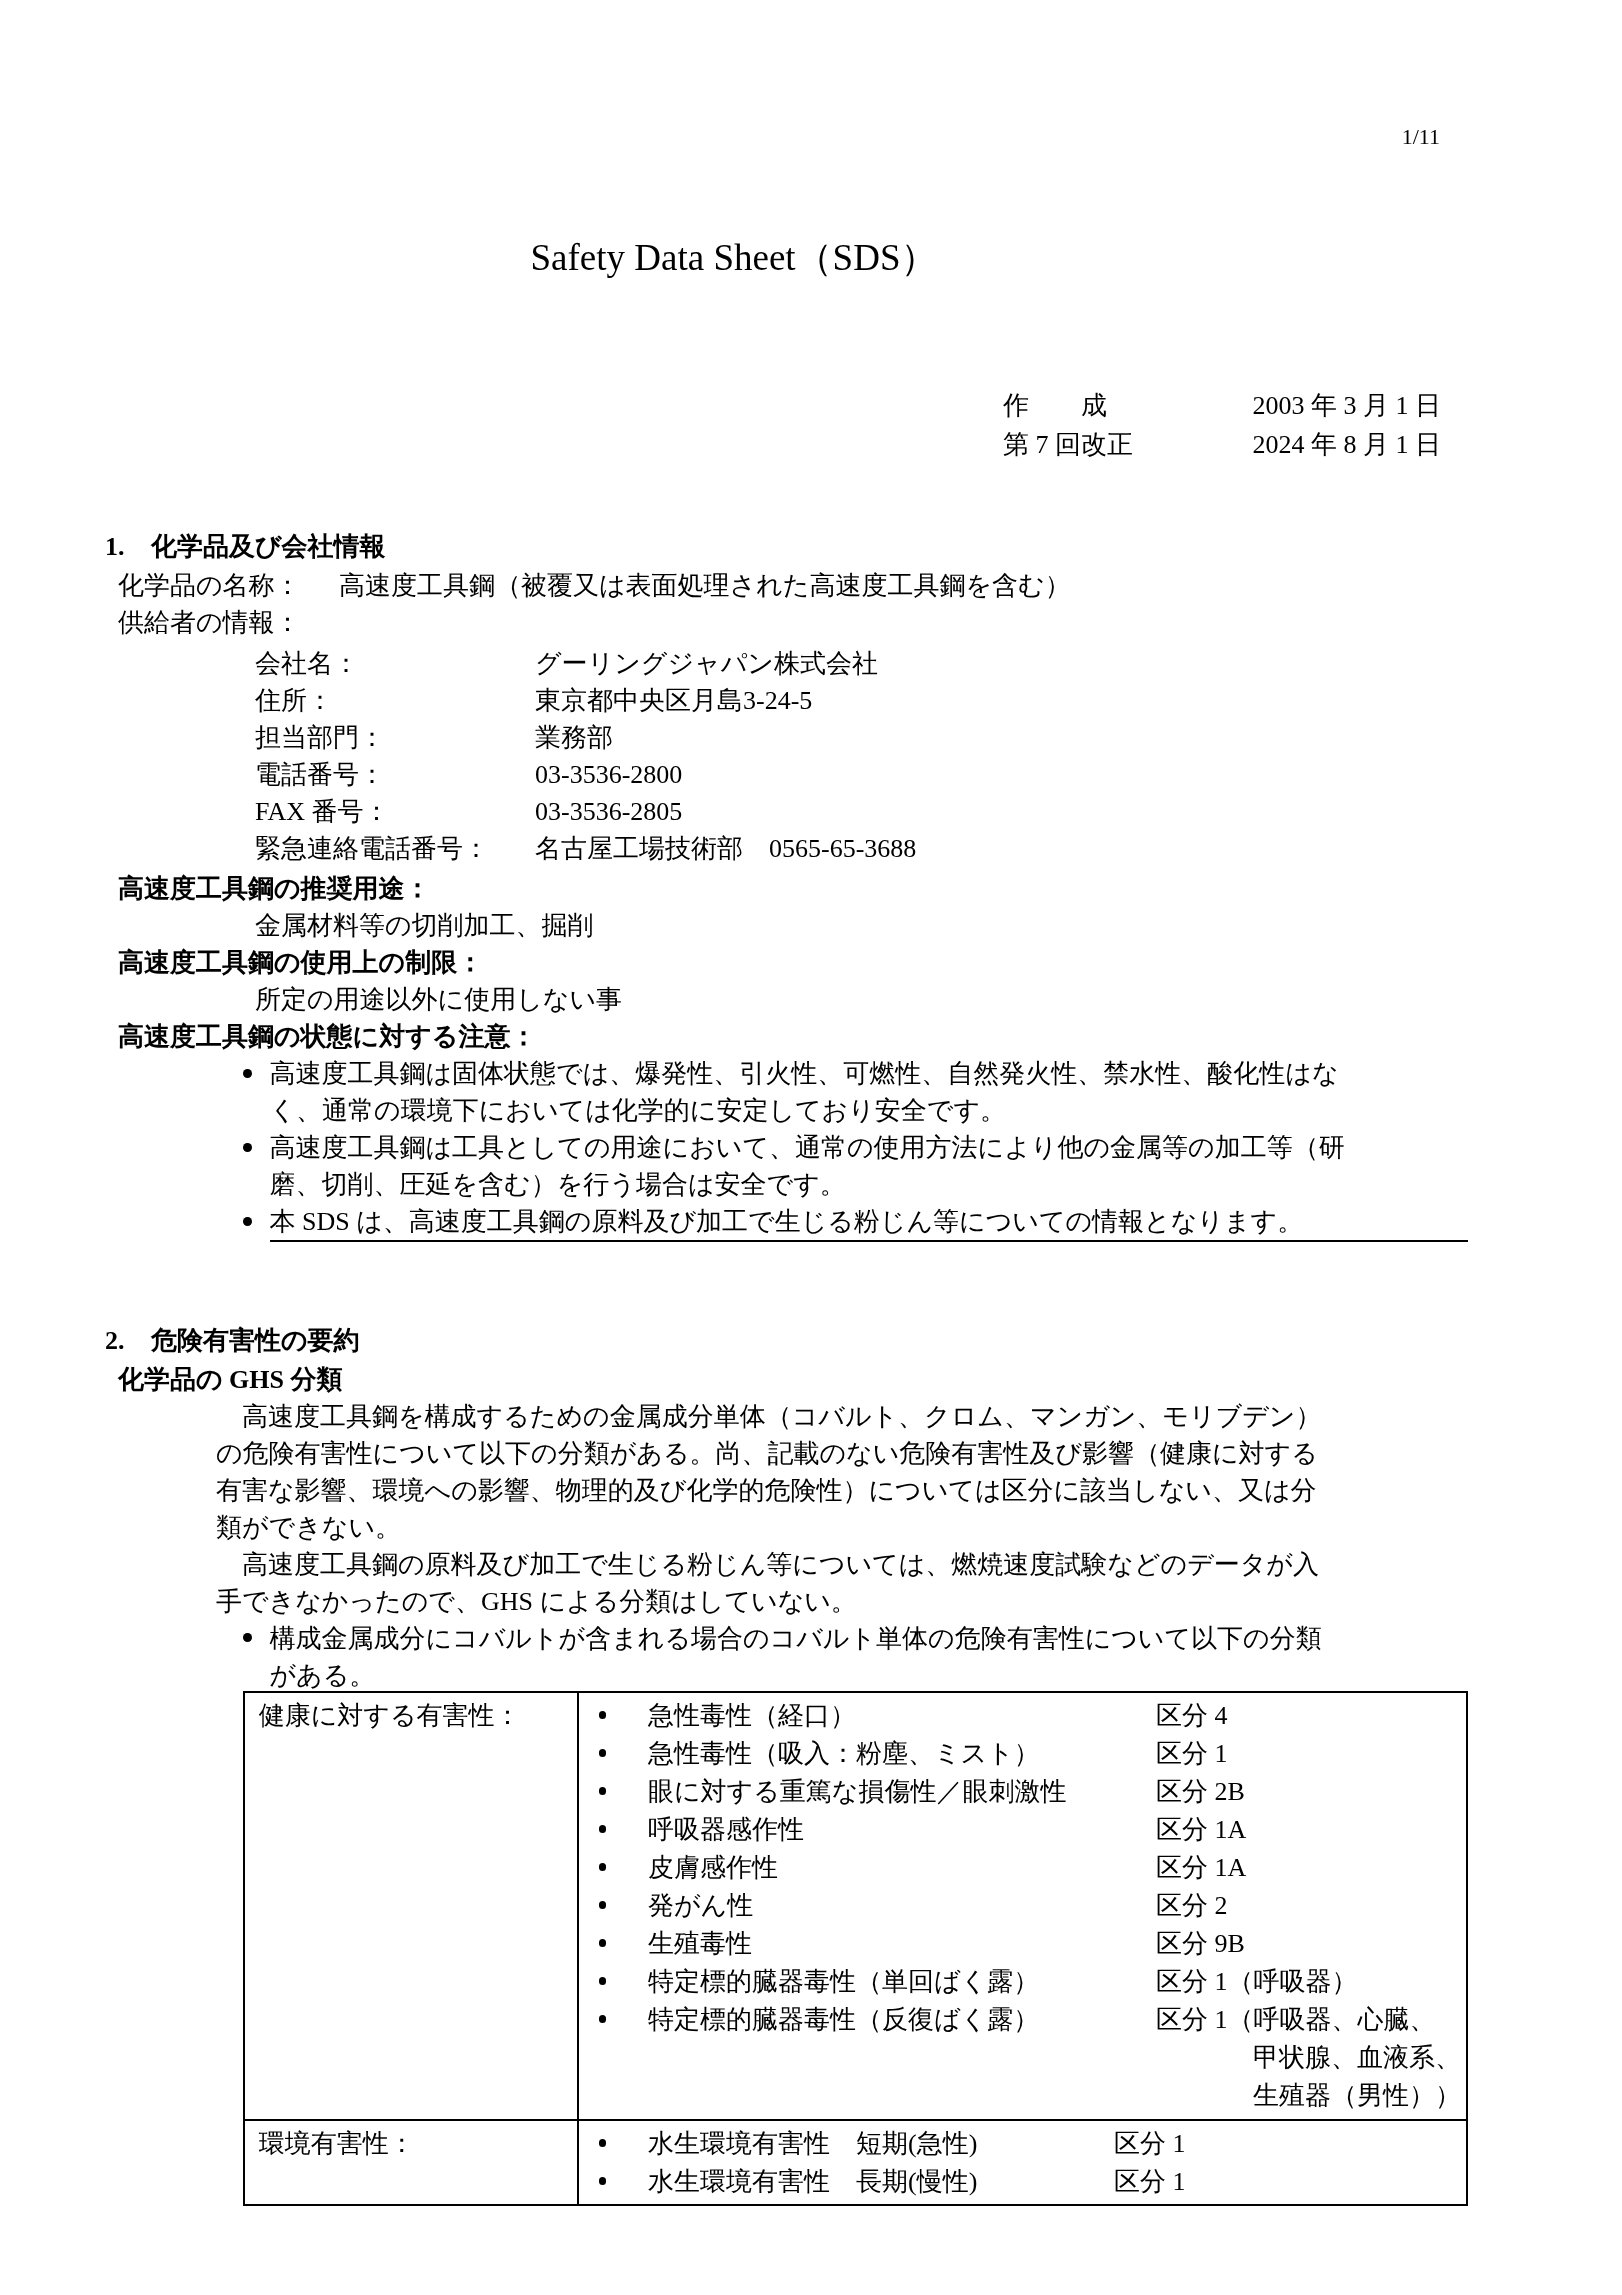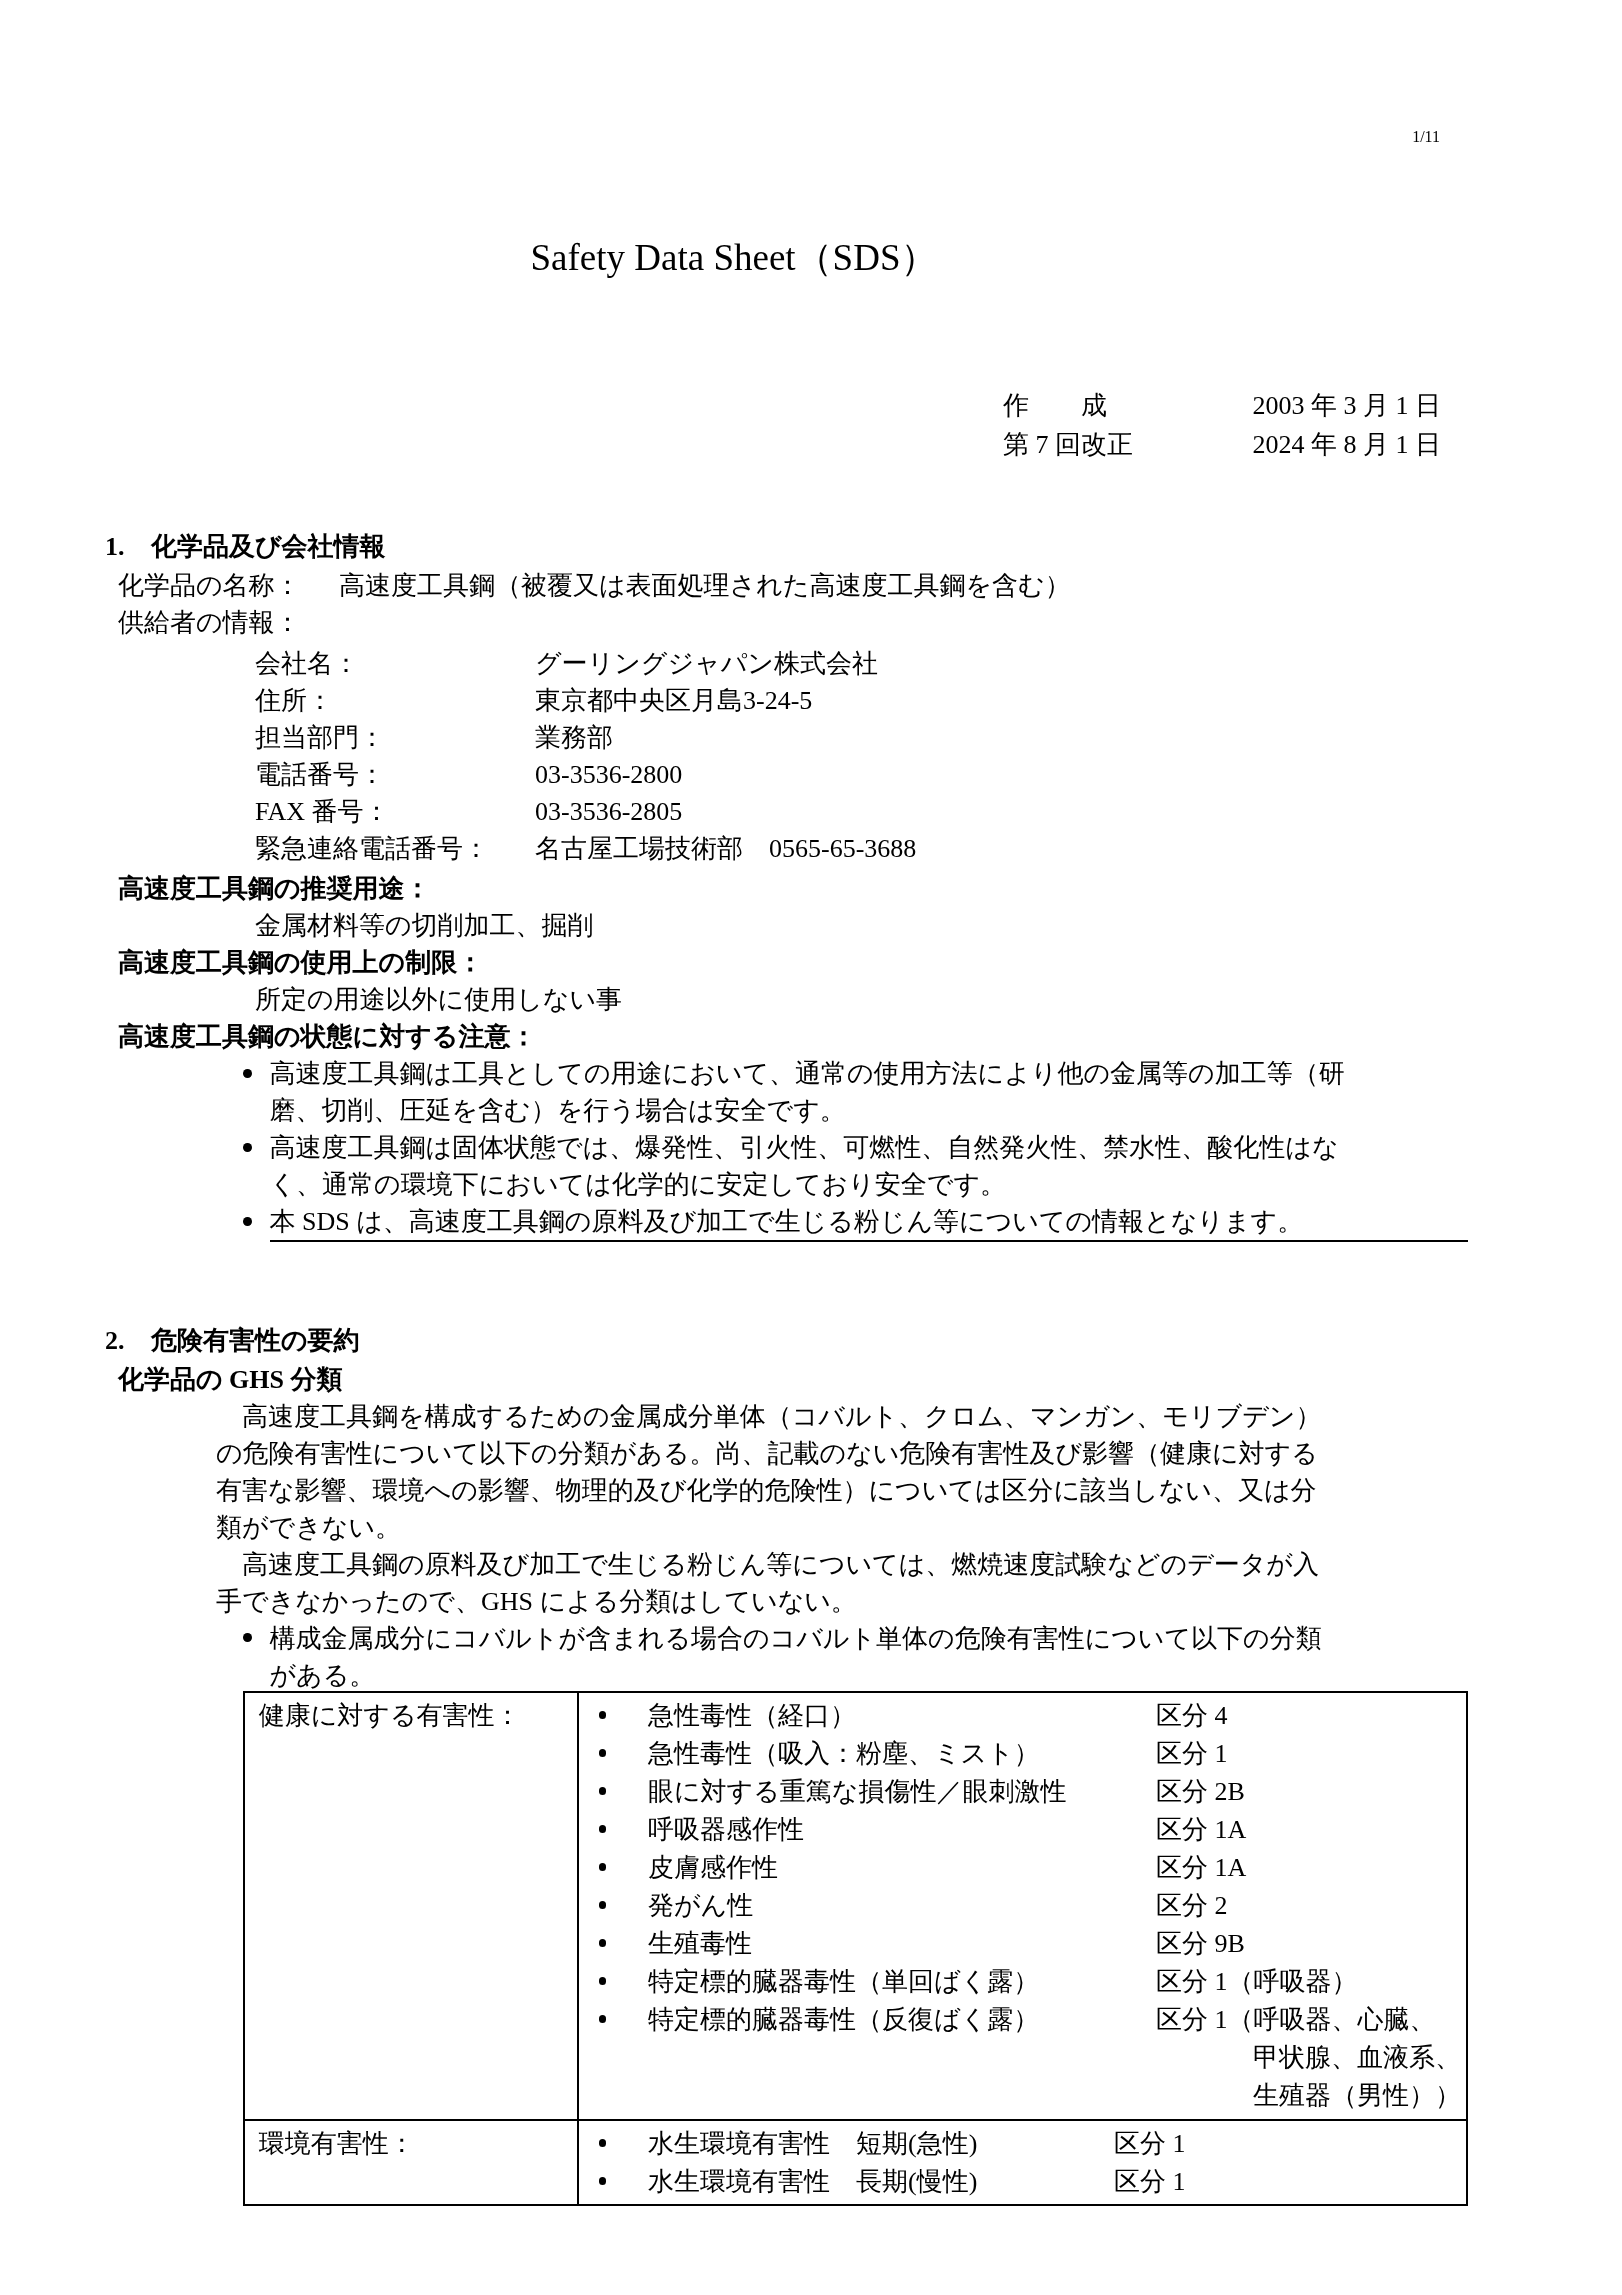--- a/index.html
+++ b/index.html
@@ -10,21 +10,21 @@
     color:#000;
     font-family:"Liberation Serif","DejaVu Serif",serif;
     font-size:26px;
     line-height:37px;
     box-sizing:border-box;
     padding-right:154px;
     overflow:hidden;
   }
   .page-number{
     position:absolute;top:122px;right:182px;
-    font-size:16px;line-height:29.4px;
+    font-size:22px;line-height:29.4px;
   }
   .doc-title{
     margin:0;padding-top:236px;
     text-align:center;
     font-size:37px;line-height:44px;
     font-weight:normal;
   }
   .rev-block{margin-top:106px;margin-left:1003px;width:438px;}
   .rev-row{display:flex;justify-content:space-between;line-height:39px;}
   .sec-heading{margin-left:105px;font-weight:bold;}
@@ -129,32 +129,32 @@
   <div class="lv1 bold">高速度工具鋼の使用上の制限：</div>
   <div class="lv2">所定の用途以外に使用しない事</div>
 
   <div class="lv1 bold">高速度工具鋼の状態に対する注意：</div>
 
   <div class="bullet">
     <span class="dotcell">
         <span class="dot"></span>
       </span>
     <div class="btxt">
+      <div>高速度工具鋼は固体状態では、爆発性、引火性、可燃性、自然発火性、禁水性、酸化性はな</div>
+      <div>く、通常の環境下においては化学的に安定しており安全です。</div>
+    </div>
+  </div>
+
+  <div class="bullet">
+    <span class="dotcell">
+        <span class="dot"></span>
+      </span>
+    <div class="btxt">
       <div>高速度工具鋼は工具としての用途において、通常の使用方法により他の金属等の加工等（研</div>
       <div>磨、切削、圧延を含む）を行う場合は安全です。</div>
-    </div>
-  </div>
-
-  <div class="bullet">
-    <span class="dotcell">
-        <span class="dot"></span>
-      </span>
-    <div class="btxt">
-      <div>高速度工具鋼は固体状態では、爆発性、引火性、可燃性、自然発火性、禁水性、酸化性はな</div>
-      <div>く、通常の環境下においては化学的に安定しており安全です。</div>
     </div>
   </div>
 
   <div class="bullet">
     <span class="dotcell">
         <span class="dot"></span>
       </span>
     <div class="btxt u-line">本 SDS は、高速度工具鋼の原料及び加工で生じる粉じん等についての情報となります。</div>
   </div>
 

